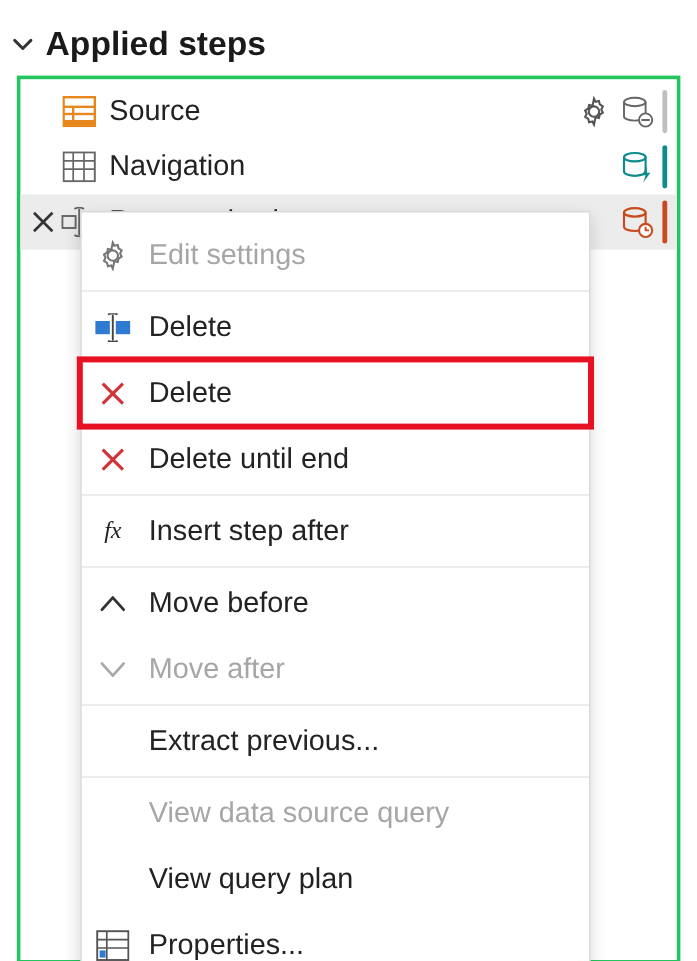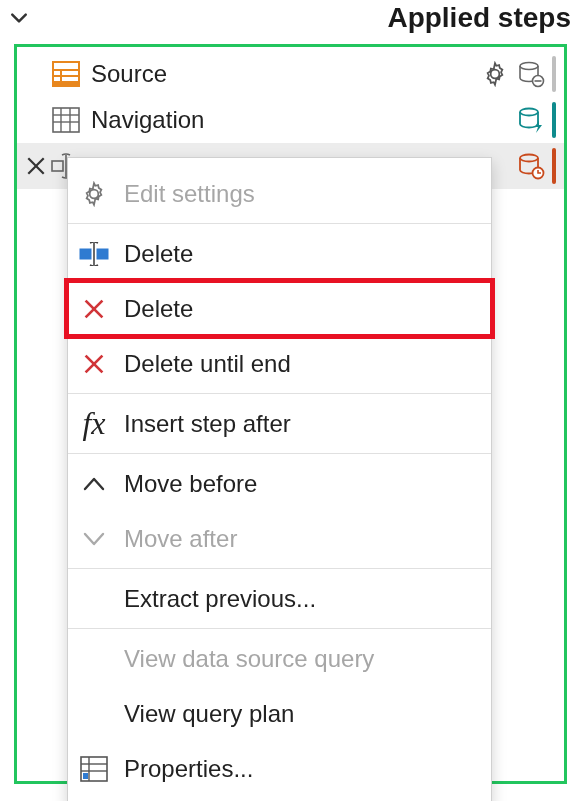--- a/index.html
+++ b/index.html
@@ -8,23 +8,22 @@
     padding: 0;
     font-family: "Segoe UI", Arial, sans-serif;
     background: #ffffff;
     width: 581px;
     height: 801px;
     overflow: hidden;
   }
   .header {
     display: flex;
     align-items: center;
-    padding: 2px 10px 10px 10px;
+    padding: 21px 10px 10px 10px;
     gap: 10px;
-    justify-content: space-between;
   }
   .header .chev {
     width: 18px; height: 18px;
   }
   .header .title {
     font-size: 28px;
     font-weight: 600;
     color: #1a1a1a;
   }
   .panel {
@@ -277,21 +276,21 @@
           <line x1="3" y1="3" x2="17" y2="17" stroke="#d13438" stroke-width="2.2"></line>
           <line x1="17" y1="3" x2="3" y2="17" stroke="#d13438" stroke-width="2.2"></line>
         </svg>
       </span>
       <span>Delete until end</span>
     </div>
 
     <div class="sep"></div>
 
     <div class="mi">
-      <span class="mi-icon" style="font-style:italic;font-size:32px;font-family:Georgia,serif;color:#222;">fx</span>
+      <span class="mi-icon" style="font-style:italic;font-size:20px;font-family:Georgia,serif;color:#222;">fx</span>
       <span>Insert step after</span>
     </div>
 
     <div class="sep"></div>
 
     <div class="mi">
       <span class="mi-icon">
         <svg width="24" height="18" viewBox="0 0 24 16">
             <path d="M3 13 L12 3 L21 13" stroke="#333" stroke-width="2.4" fill="none" stroke-linecap="round" stroke-linejoin="round"></path>
           </svg>

